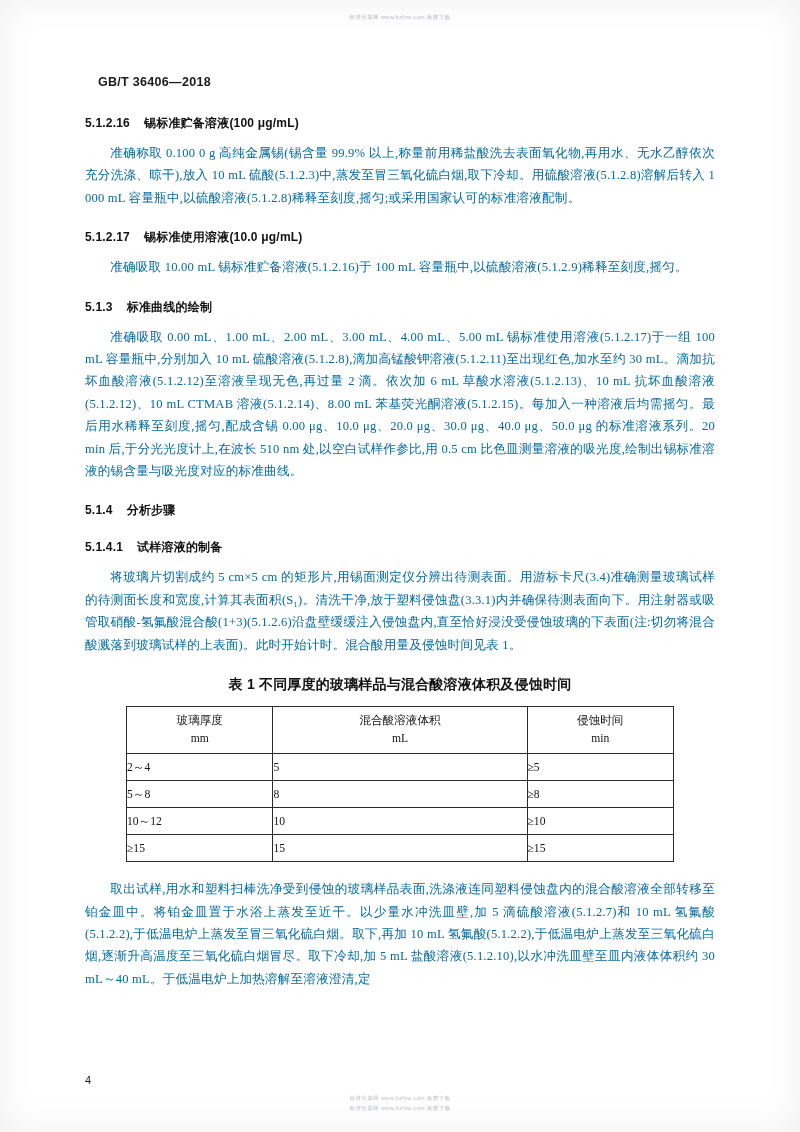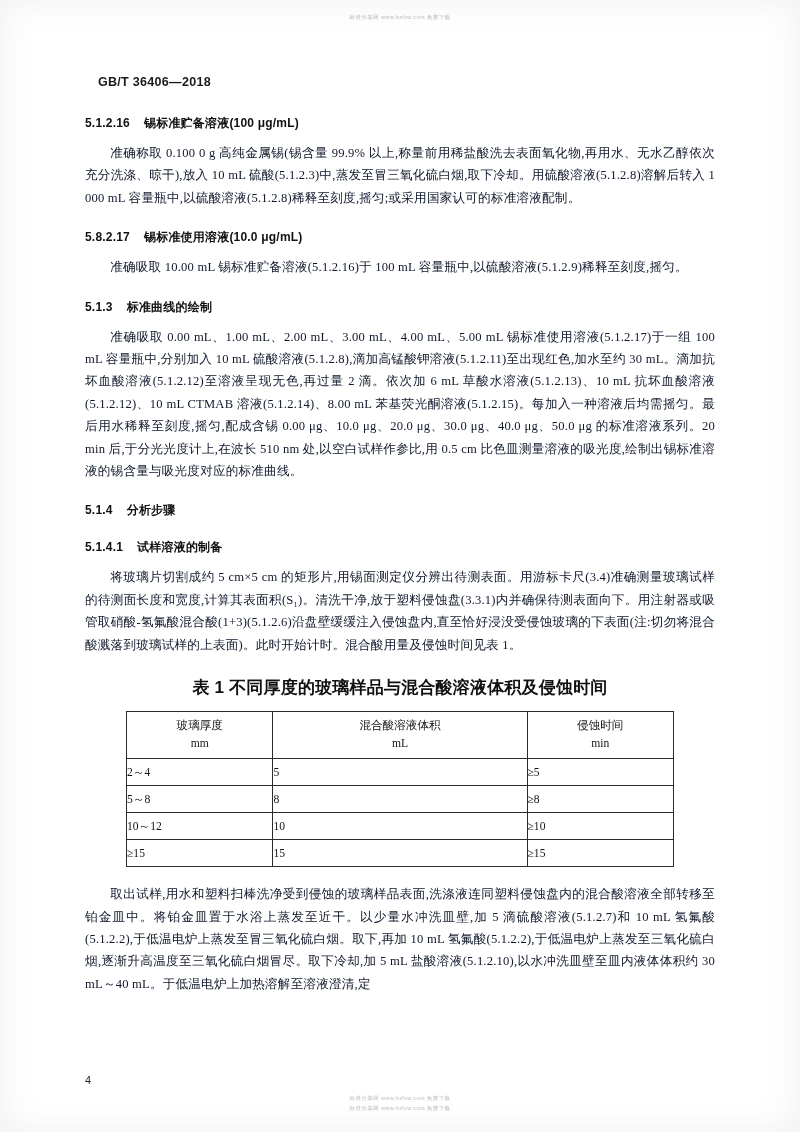--- a/index.html
+++ b/index.html
@@ -62,31 +62,31 @@
     font-size: 12px;
     font-weight: bold;
     color: #111;
     margin: 20px 0 10px 0;
     letter-spacing: 0.2px;
   }
   h3.clause .num { margin-right: 14px; }
   p.para {
     font-size: 12.6px;
     line-height: 1.78;
-    color: #0f172a;
+    color: #0369a1;
     margin: 0 0 7px 0;
     text-align: justify;
     text-justify: inter-ideograph;
     text-indent: 2em;
     letter-spacing: 0.2px;
   }
 
   .table-caption {
     font-family: "Liberation Sans", "DejaVu Sans", sans-serif;
-    font-size: 17px;
+    font-size: 14px;
     font-weight: bold;
     text-align: center;
     color: #111;
     margin: 20px 0 12px 0;
     letter-spacing: 0.2px;
   }
   table.data {
     border-collapse: collapse;
     width: 548px;
     margin: 0 auto 16px auto;
@@ -128,21 +128,21 @@
   <div class="content">
 
     <div class="std-no">GB/T 36406—2018</div>
 
     <h3 class="clause">
       <span class="num">5.1.2.16</span><span>锡标准贮备溶液(100 μg/mL)</span>
     </h3>
     <p class="para">准确称取 0.100 0 g 高纯金属锡(锡含量 99.9% 以上,称量前用稀盐酸洗去表面氧化物,再用水、无水乙醇依次充分洗涤、晾干),放入 10 mL 硫酸(5.1.2.3)中,蒸发至冒三氧化硫白烟,取下冷却。用硫酸溶液(5.1.2.8)溶解后转入 1 000 mL 容量瓶中,以硫酸溶液(5.1.2.8)稀释至刻度,摇匀;或采用国家认可的标准溶液配制。</p>
 
     <h3 class="clause">
-      <span class="num">5.8.2.17</span><span>锡标准使用溶液(10.0 μg/mL)</span>
+      <span class="num">5.1.2.17</span><span>锡标准使用溶液(10.0 μg/mL)</span>
     </h3>
     <p class="para">准确吸取 10.00 mL 锡标准贮备溶液(5.1.2.16)于 100 mL 容量瓶中,以硫酸溶液(5.1.2.9)稀释至刻度,摇匀。</p>
 
     <h3 class="clause">
       <span class="num">5.1.3</span><span>标准曲线的绘制</span>
     </h3>
     <p class="para">准确吸取 0.00 mL、1.00 mL、2.00 mL、3.00 mL、4.00 mL、5.00 mL 锡标准使用溶液(5.1.2.17)于一组 100 mL 容量瓶中,分别加入 10 mL 硫酸溶液(5.1.2.8),滴加高锰酸钾溶液(5.1.2.11)至出现红色,加水至约 30 mL。滴加抗坏血酸溶液(5.1.2.12)至溶液呈现无色,再过量 2 滴。依次加 6 mL 草酸水溶液(5.1.2.13)、10 mL 抗坏血酸溶液(5.1.2.12)、10 mL CTMAB 溶液(5.1.2.14)、8.00 mL 苯基荧光酮溶液(5.1.2.15)。每加入一种溶液后均需摇匀。最后用水稀释至刻度,摇匀,配成含锡 0.00 μg、10.0 μg、20.0 μg、30.0 μg、40.0 μg、50.0 μg 的标准溶液系列。20 min 后,于分光光度计上,在波长 510 nm 处,以空白试样作参比,用 0.5 cm 比色皿测量溶液的吸光度,绘制出锡标准溶液的锡含量与吸光度对应的标准曲线。</p>
 
     <h3 class="clause">
       <span class="num">5.1.4</span><span>分析步骤</span>

